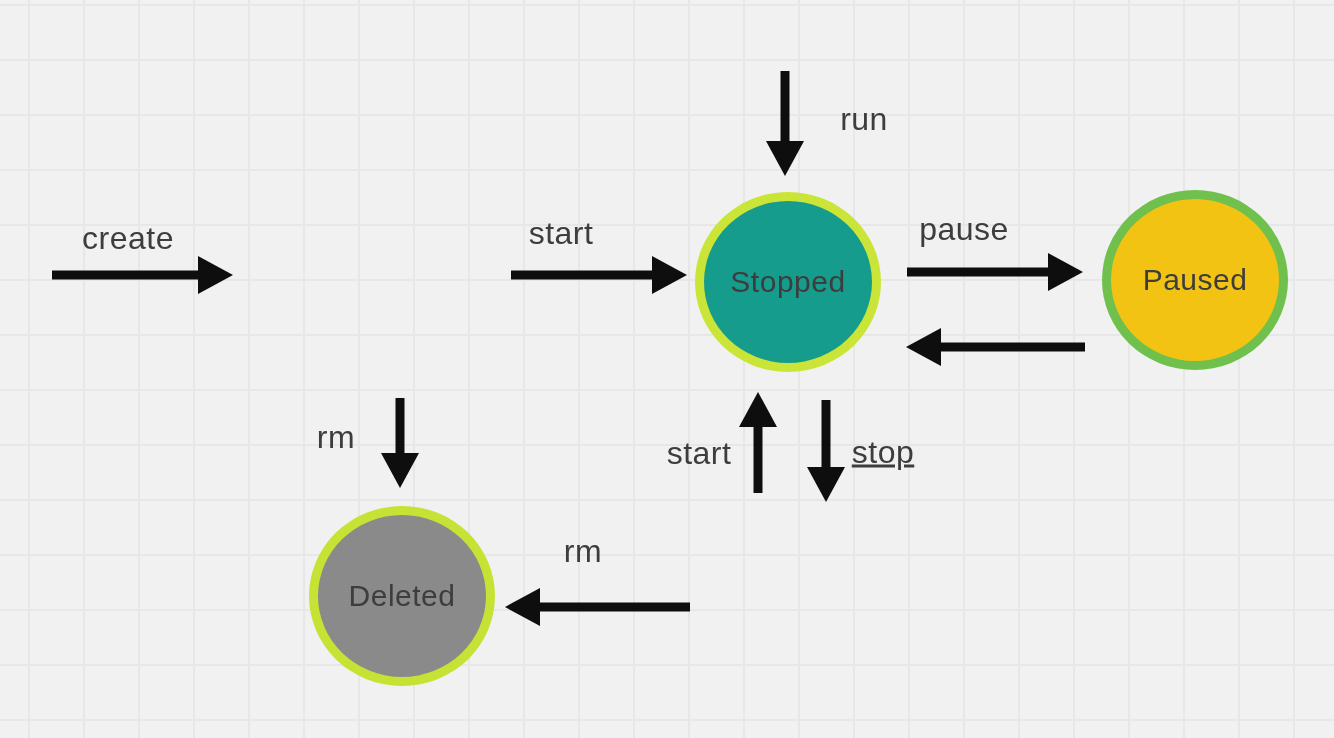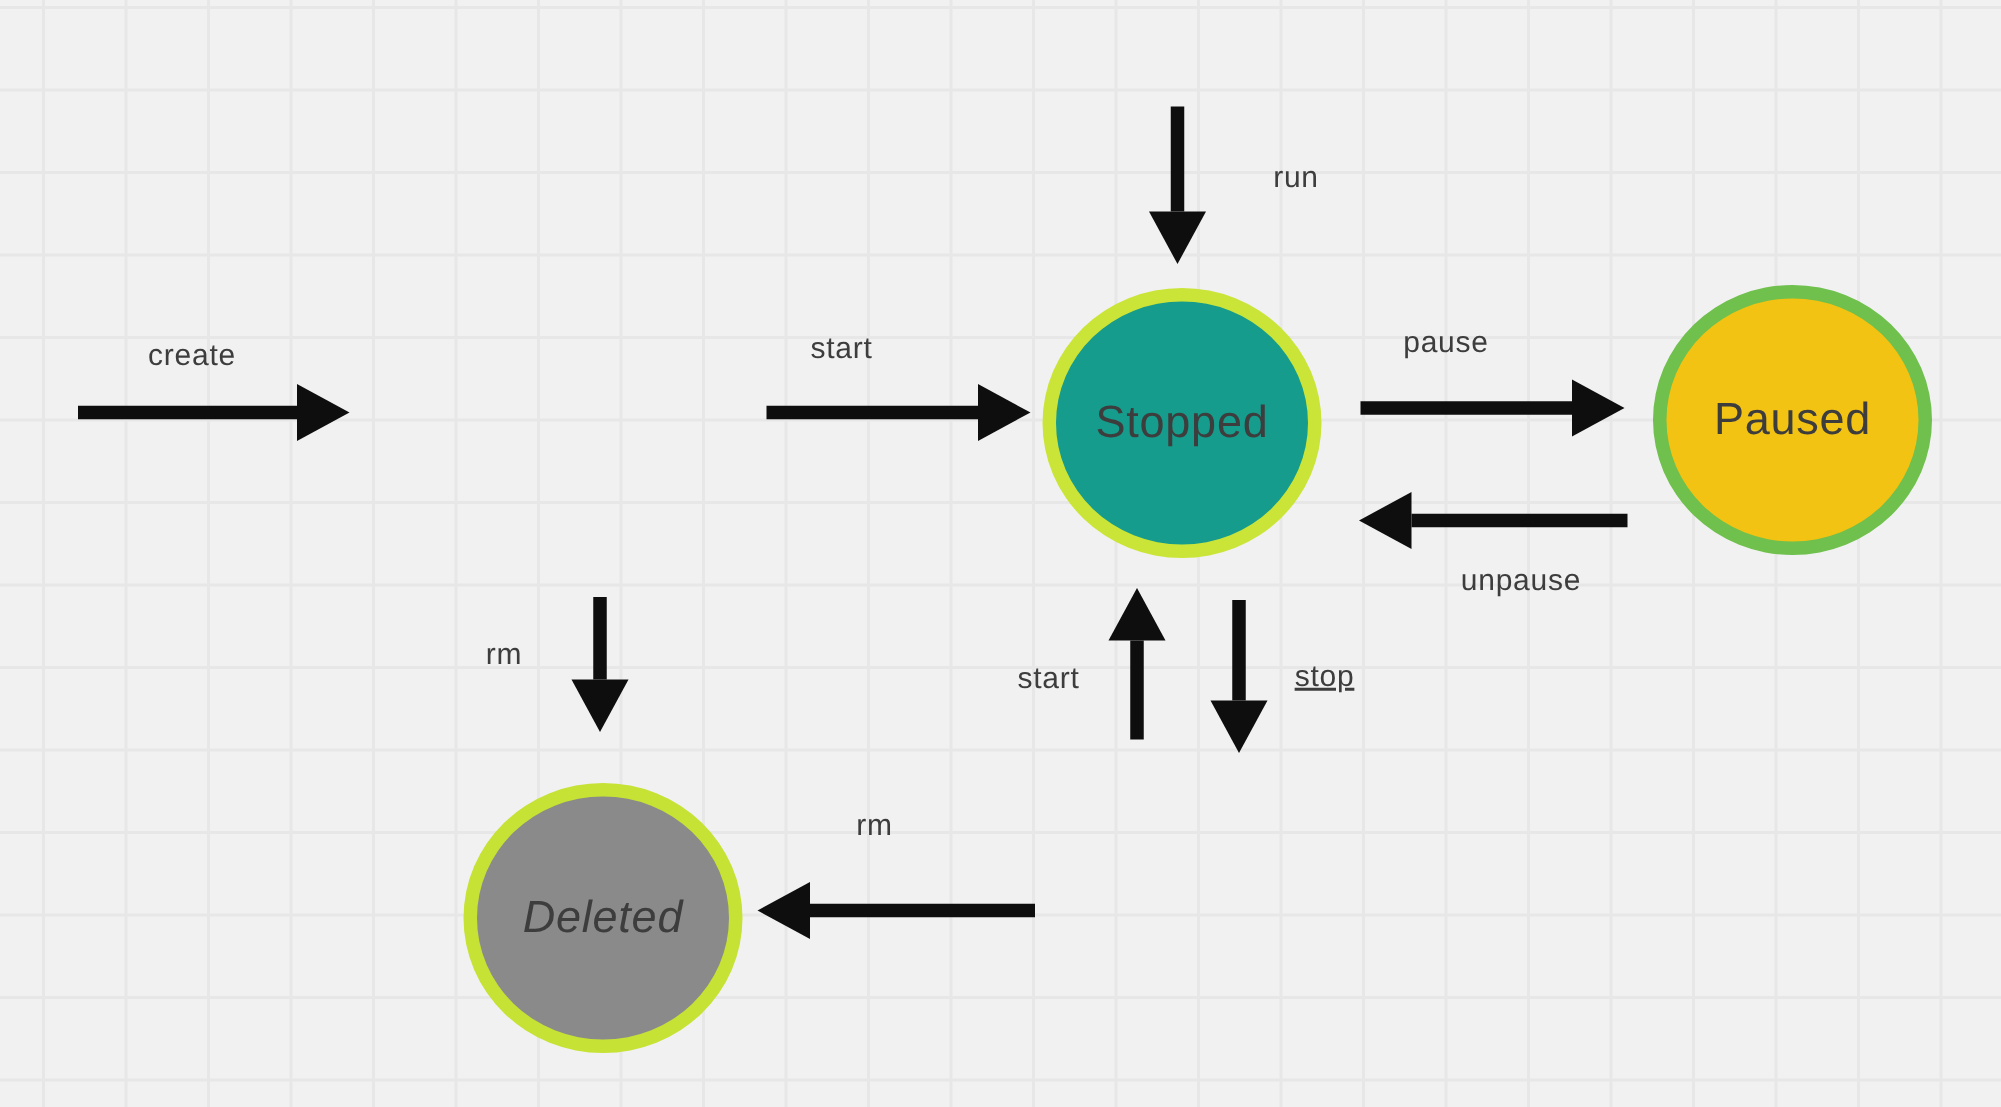--- a/index.html
+++ b/index.html
@@ -25,21 +25,21 @@
   .arrows polygon{fill:var(--arrow);}
   .node{
     position:absolute;width:186px;height:180px;border-radius:50%;
     border:9px solid #ccc;
     display:flex;align-items:center;justify-content:center;
     color:var(--text);font-size:30px;letter-spacing:.5px;
   }
   .node .node-label{pointer-events:none;}
   .edge-label{
     position:absolute;transform:translate(-50%,-50%);
-    color:var(--text);font-size:20px;white-space:nowrap;letter-spacing:.5px;
+    color:var(--text);font-size:32px;white-space:nowrap;letter-spacing:.5px;
   }
 </style>
 </head>
 <body>
 
 <div class="canvas">
 
   <svg class="arrows" viewBox="0 0 1334 738" xmlns="http://www.w3.org/2000/svg">
     <g>
       <line x1="52" y1="275" x2="198" y2="275"></line>
@@ -82,27 +82,26 @@
 
   <div class="node" style="left: 695px; top: 192px; background-color: rgb(22, 156, 140); border-color: rgb(203, 228, 56);">
     <span class="node-label">Stopped</span>
   </div>
 
   <div class="node" style="left: 1102px; top: 190px; background-color: rgb(243, 195, 19); border-color: rgb(111, 192, 76);">
     <span class="node-label">Paused</span>
   </div>
 
 
-  <div class="node" style="left: 309px; top: 522px; background-color: rgb(138, 138, 138); border-color: rgb(197, 226, 53); font-style: italic;">
+  <div class="node" style="left: 309px; top: 506px; background-color: rgb(138, 138, 138); border-color: rgb(197, 226, 53);">
     <span class="node-label">Deleted</span>
   </div>
 
   <span class="edge-label" style="left:128px;top:238px;">create</span>
   <span class="edge-label" style="left:561px;top:233px;">start</span>
   <span class="edge-label" style="left:864px;top:119px;">run</span>
   <span class="edge-label" style="left:964px;top:229px;">pause</span>
-  <span class="edge-label" style="left:1014px;top:388px;">unpause</span>
   <span class="edge-label" style="left:336px;top:437px;">rm</span>
   <span class="edge-label" style="left:699px;top:453px;">start</span>
   <span class="edge-label" style="left:883px;top:452px;text-decoration:underline;">stop</span>
   <span class="edge-label" style="left:583px;top:551px;">rm</span>
 
 </div>
 
 </body></html>

